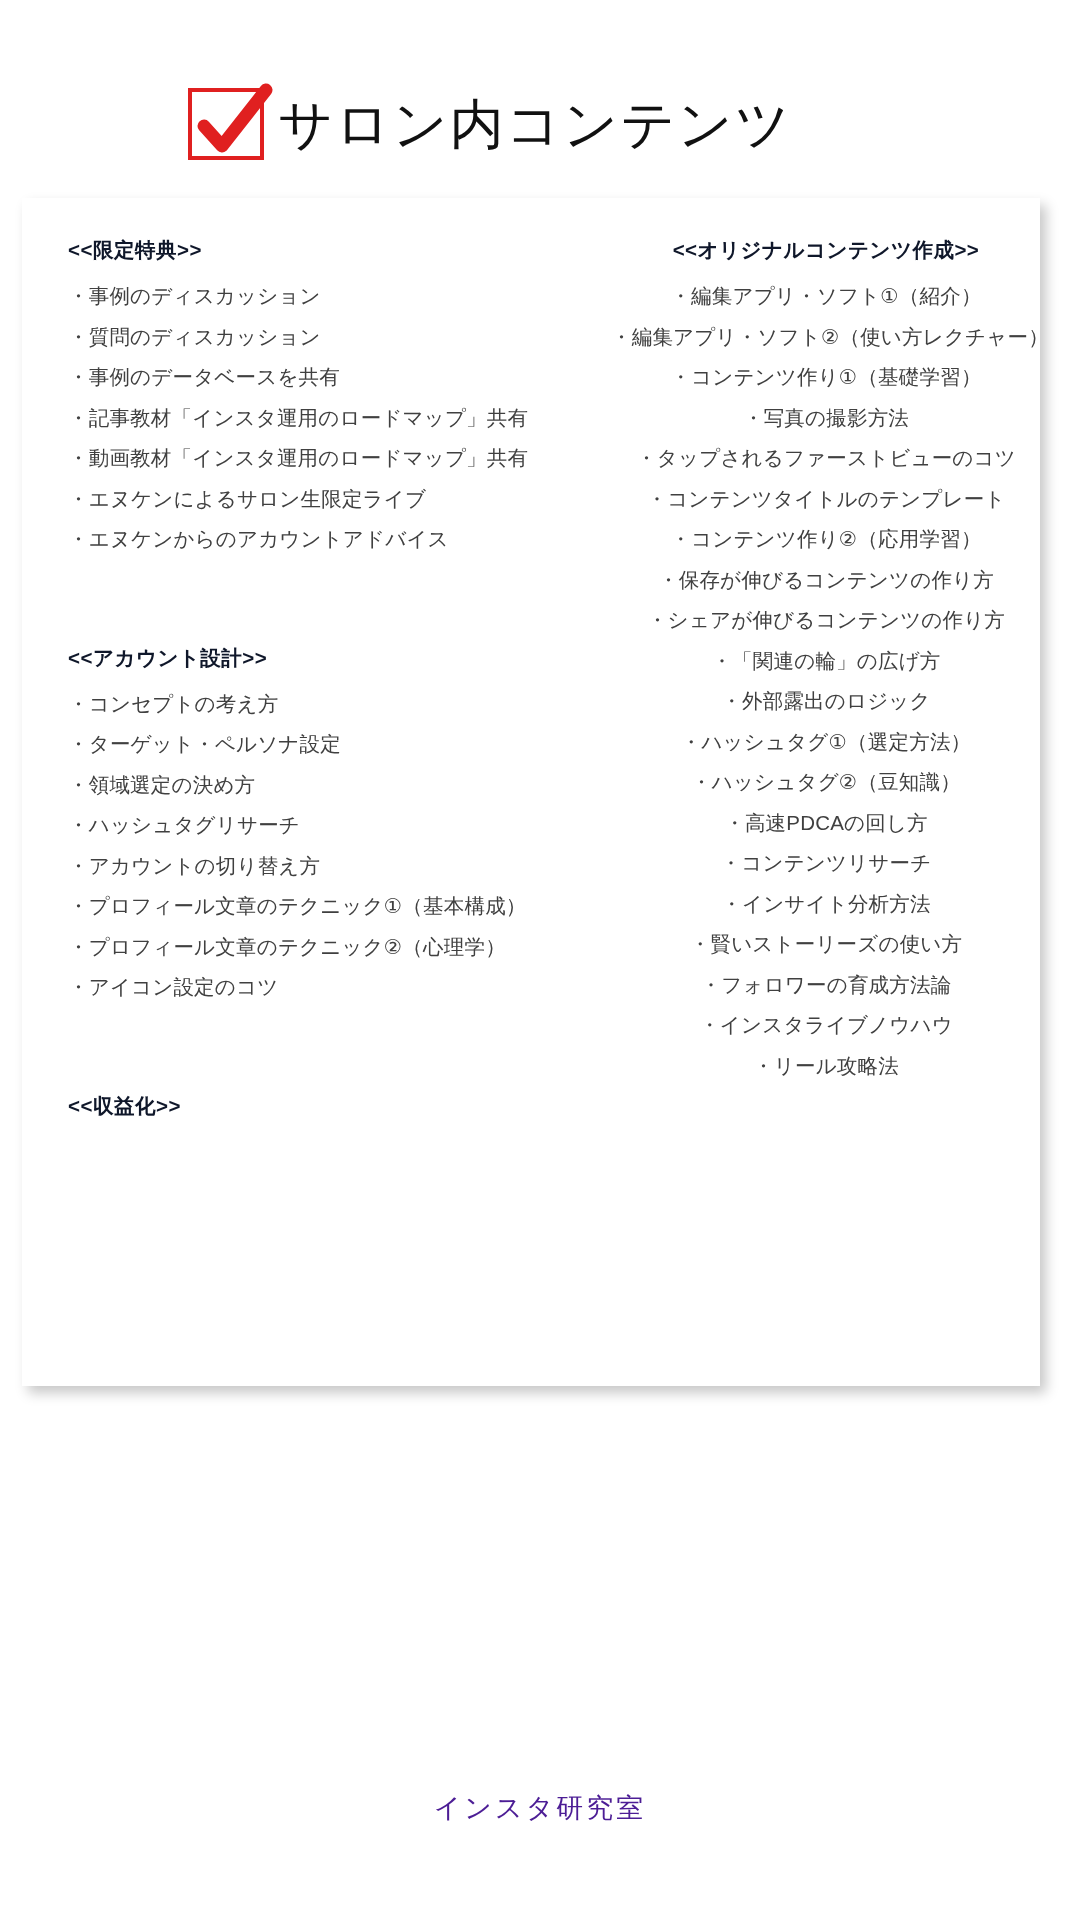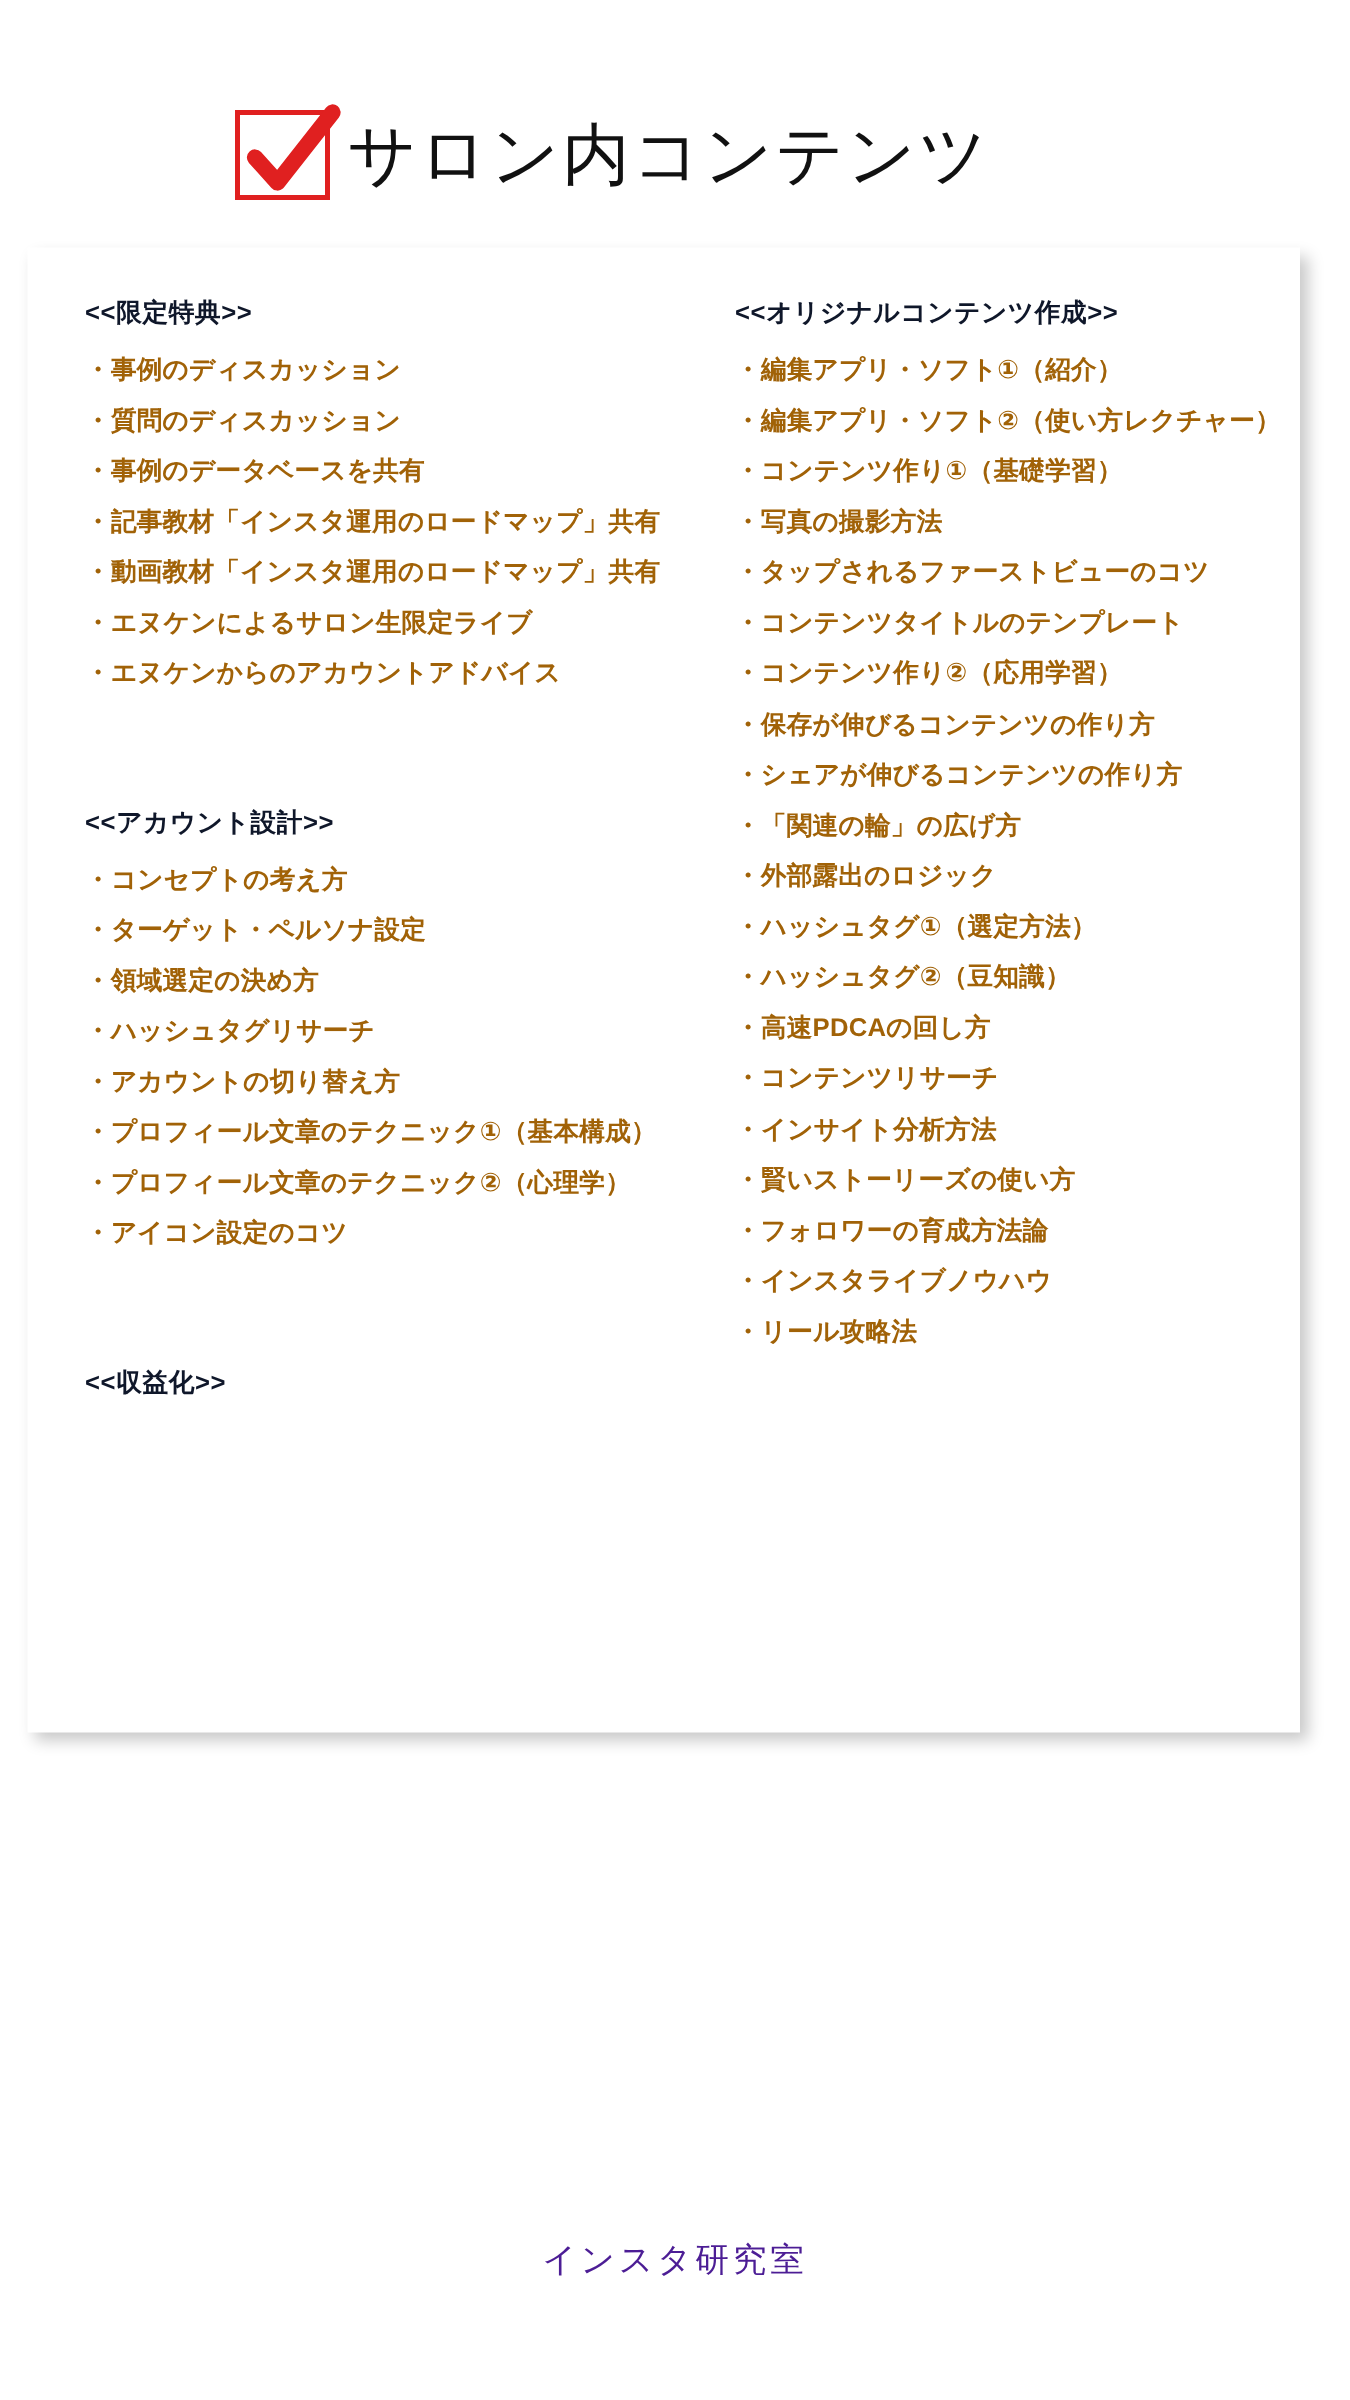--- a/index.html
+++ b/index.html
@@ -67,21 +67,21 @@
     inset: 0;
     padding: 38px 34px 0 34px;
     box-sizing: border-box;
   }
 
   .col {
     position: absolute;
     top: 38px;
   }
   .col-left { left: 46px; width: 430px; }
-  .col-right { left: 566px; width: 430px; }
+  .col-right { left: 589px; width: 430px; text-align: center; }
 
   .section { margin-bottom: 0; }
 
   .section-title {
     color: #0f172a;
     font-weight: bold;
     font-size: 20.5px;
     letter-spacing: 0.5px;
     margin: 0 0 22px 0;
     white-space: nowrap;
@@ -89,24 +89,23 @@
 
   ul.items {
     list-style: none;
     margin: 0;
     padding: 0;
   }
   ul.items li {
     font-size: 20.5px;
     line-height: 1.0;
     margin: 0 0 20px 0;
-    color: #a16207;
+    color: #404040;
     white-space: nowrap;
     letter-spacing: 0.2px;
-    font-weight: bold;
   }
 
   .gap-a { height: 74px; }
   .gap-b { height: 74px; }
 
   
   .footer {
     position: absolute;
     left: 0;
     top: 1790px;

